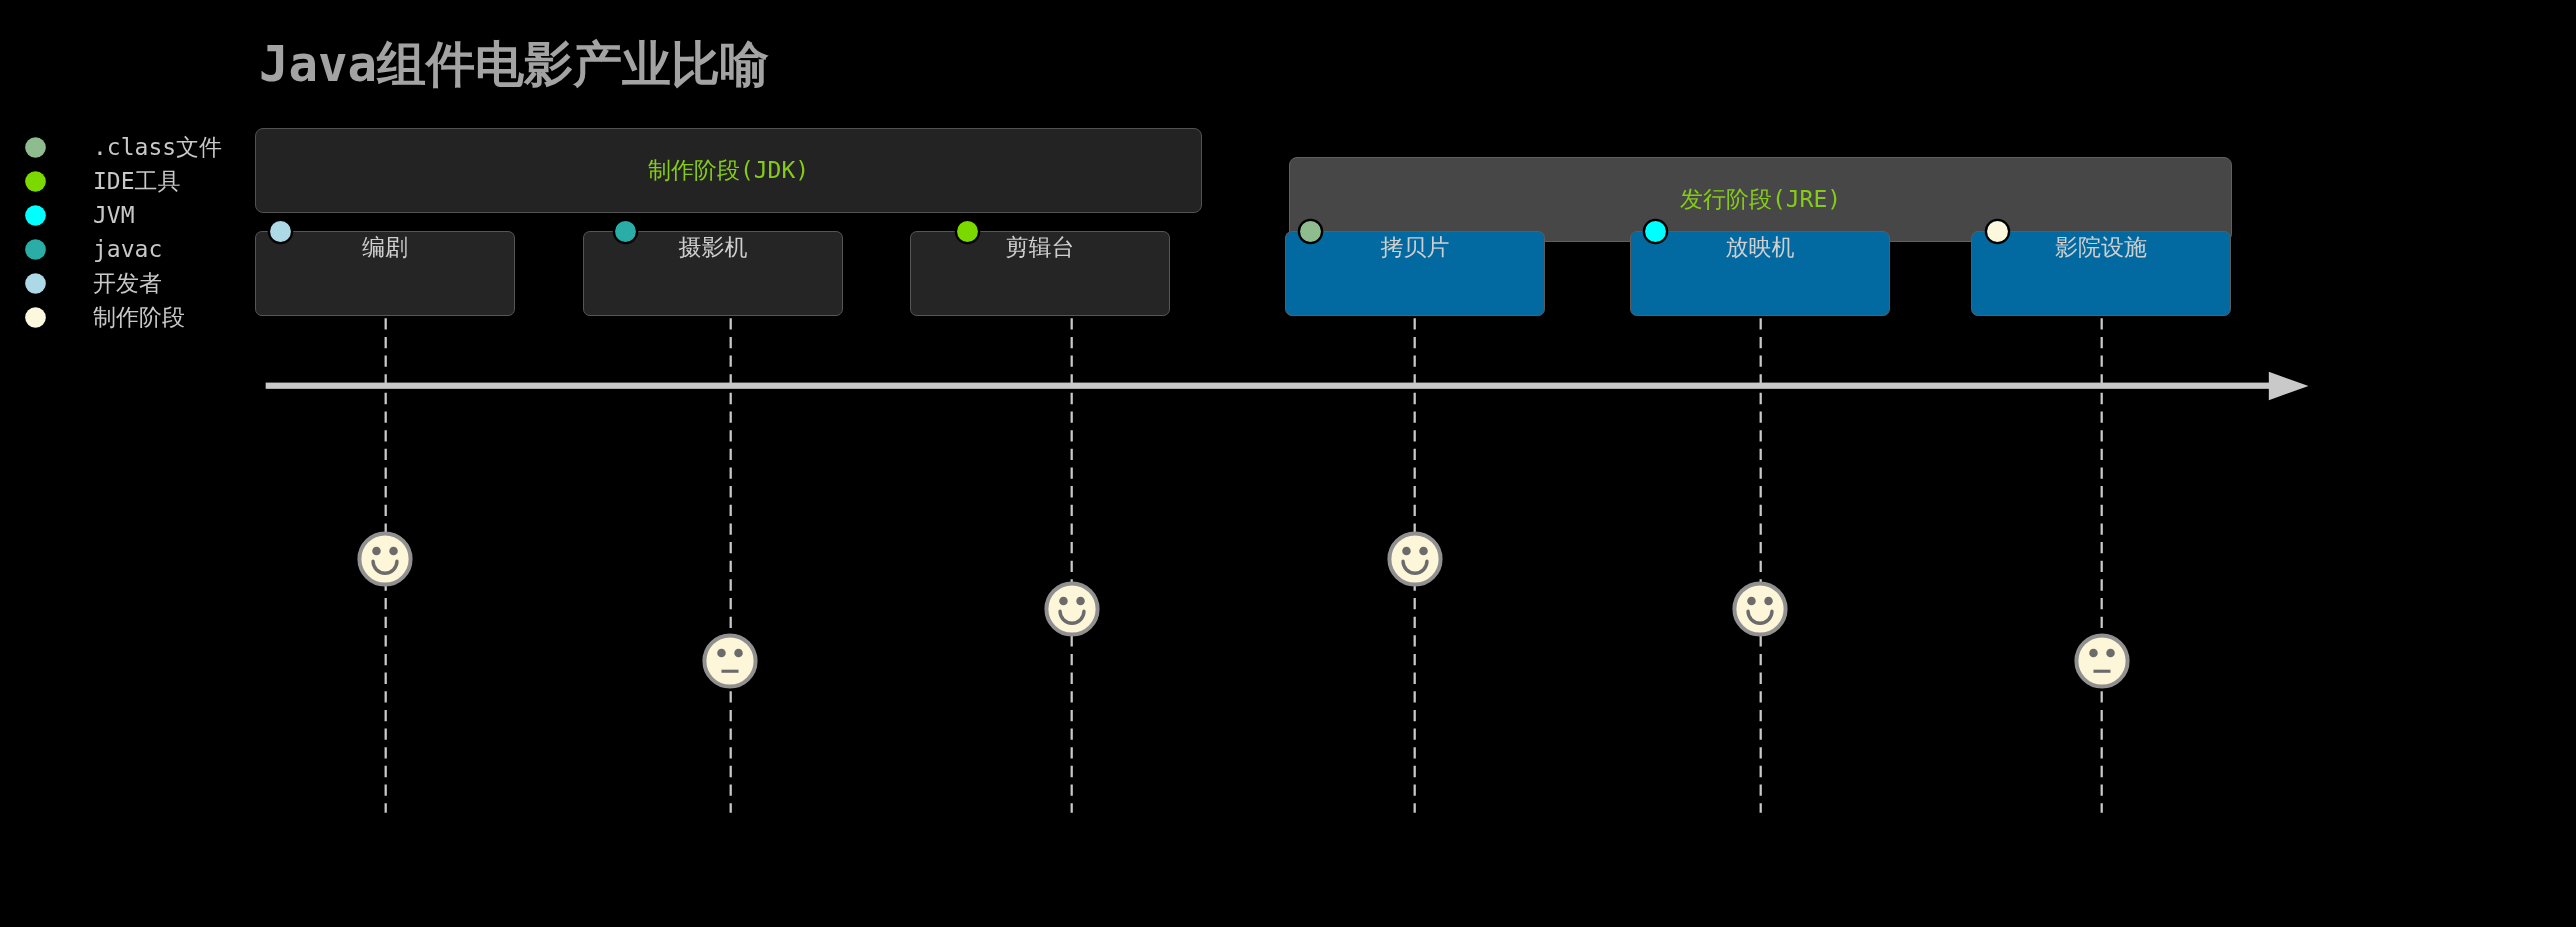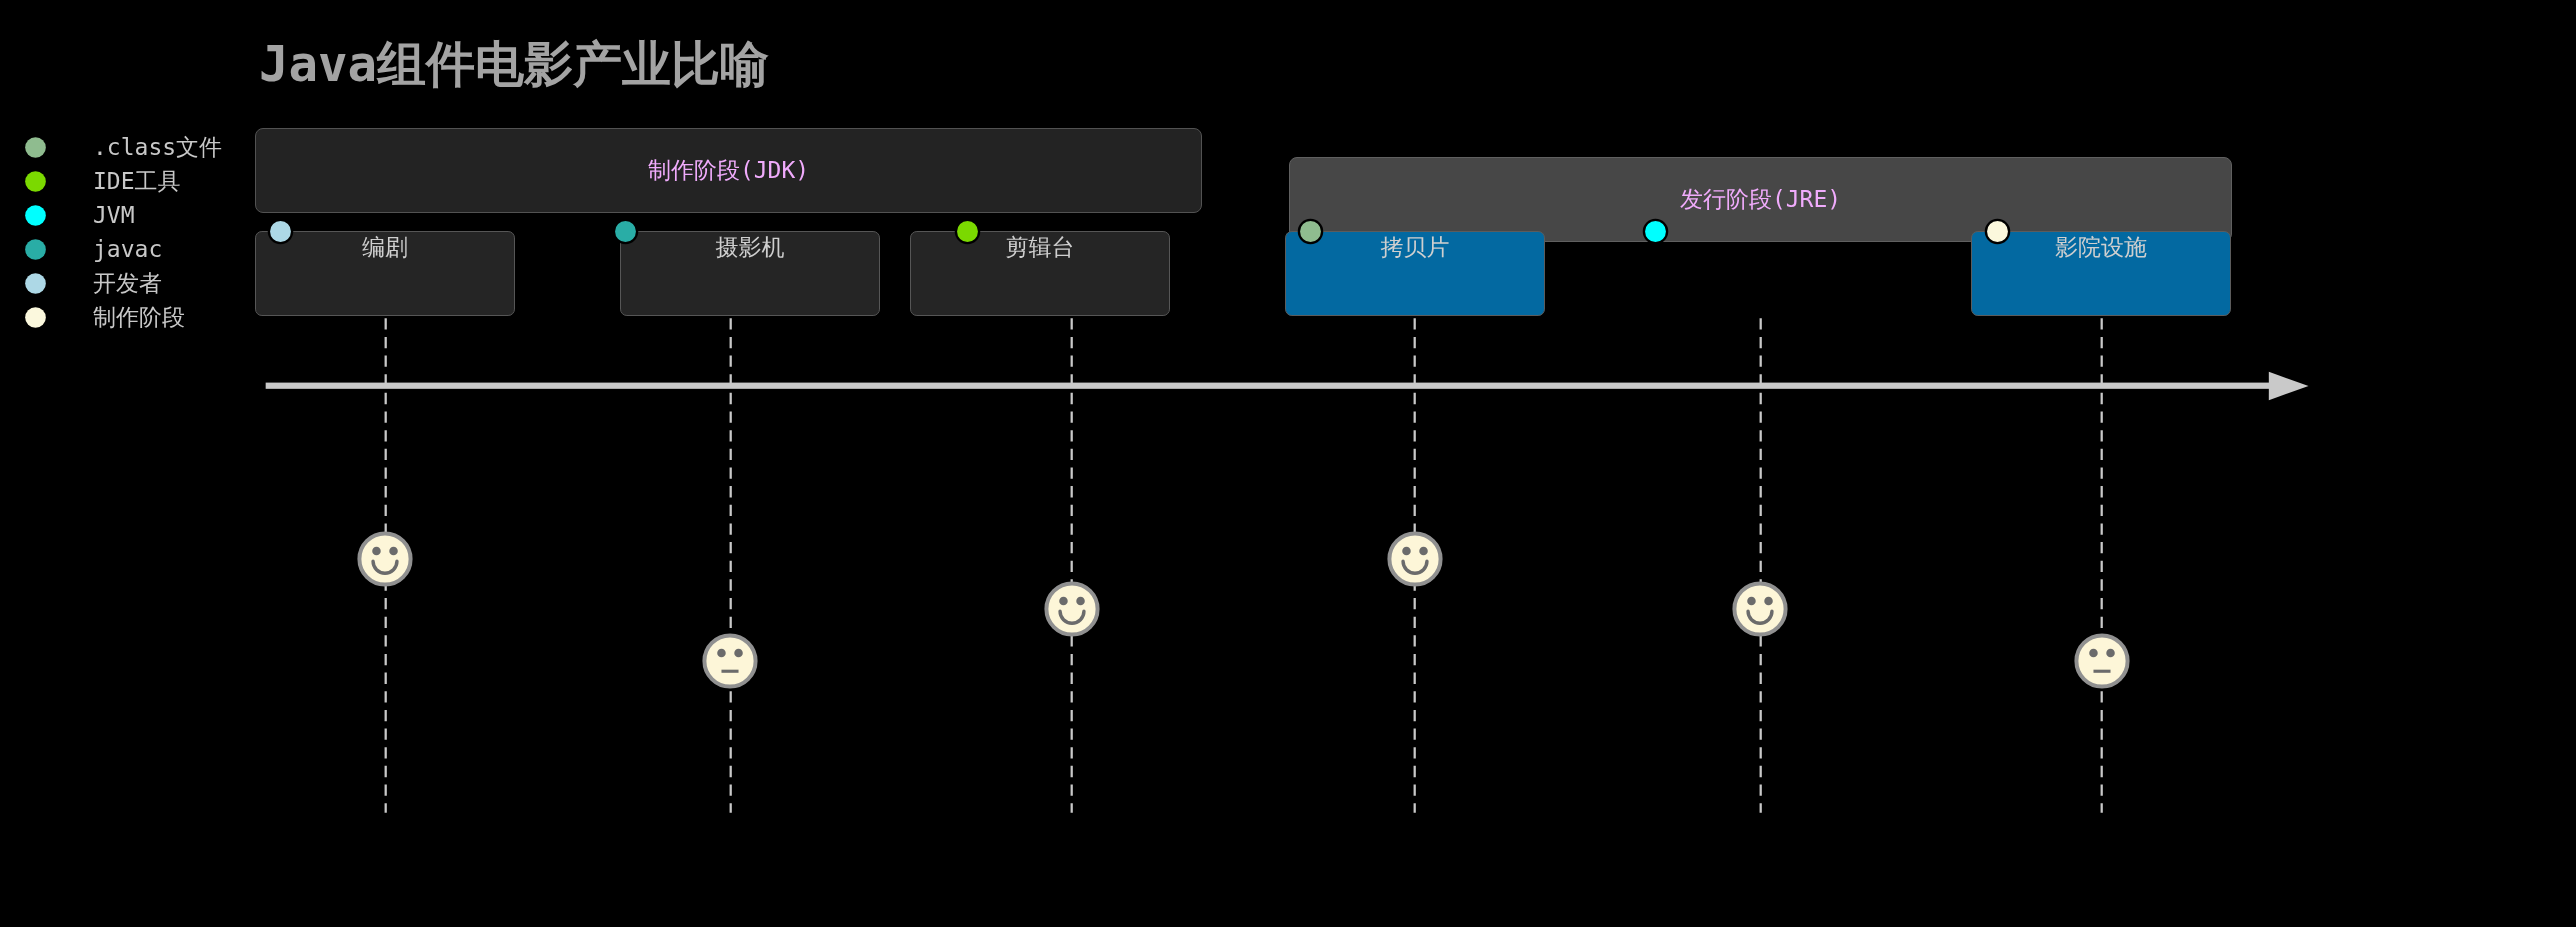--- a/index.html
+++ b/index.html
@@ -16,21 +16,21 @@
   .legend-row { display:flex; align-items:center; height:34px;gap:8px; }
   .legend-row svg { flex:0 0 auto; }
   .legend-label { font-size:23px; color:#c8c8c8; margin-left:38px; white-space:nowrap; }
 
   .phase-box {
     position:absolute; top:128px; height:85px; border-radius:8px;
     display:flex; align-items:center; justify-content:center;
   }
   .phase-jdk { left:255px; width:947px; background:#232323; border:1.7px solid #525252; }
   .phase-jre { left:1289px; width:943px; background:#474747; border:1.7px solid #606060;margin-top:29px; }
-  .phase-label { font-size:23px; color:#f0abfc; white-space:nowrap; }
+  .phase-label { font-size:23px; color:#84cc16; white-space:nowrap; }
 
   .comp-box {
     position:absolute; top:231px; width:260px; height:85px; border-radius:6.9px;
     display:flex; align-items:flex-start; justify-content:center;
   }
   .comp-g1 { background:#252525; border:1.7px solid #565656; }
   .comp-g2 { background:#0369a1; border:1.7px solid #5c5c5c; }
   .comp-label { font-size:23px; color:#cfcfcf; white-space:nowrap; }
 
   svg.abs { position:absolute; display:block; }
@@ -108,28 +108,31 @@
     </svg>
 
   <svg class="abs" style="left:255px;top:369px" width="2067" height="34" viewBox="0 0 3610 60">
     <rect x="0" y="24" width="3540" height="11" fill="#c9c9c9"></rect>
     <polygon points="3535,5 3535,55 3605,30" fill="#c9c9c9"></polygon>
   </svg>
 
   <div class="comp-box comp-g1" style="left:255px">
       <span class="comp-label">编剧</span>
     </div>
-  <div class="comp-box comp-g1" style="left:620px">
+  <div class="comp-box comp-g1" style="left:583px">
       <span class="comp-label">摄影机</span>
     </div>
   <div class="comp-box comp-g1" style="left:910px">
       <span class="comp-label">剪辑台</span>
     </div>
   <div class="comp-box comp-g2" style="left:1285px">
       <span class="comp-label">拷贝片</span>
+    </div>
+  <div class="comp-box comp-g2" style="left:1630px">
+      <span class="comp-label">放映机</span>
     </div>
   <div class="comp-box comp-g2" style="left:1971px">
       <span class="comp-label">影院设施</span>
     </div>
 
   <svg class="abs" style="left:266px;top:217px" width="29" height="29" viewBox="0 0 50 50">
       <circle cx="25" cy="25" r="20" stroke="#000" stroke-width="4" fill="#add8e6"></circle>
     </svg>
   <svg class="abs" style="left:611px;top:217px" width="29" height="29" viewBox="0 0 50 50">
       <circle cx="25" cy="25" r="20" stroke="#000" stroke-width="4" fill="#29ada6"></circle>

